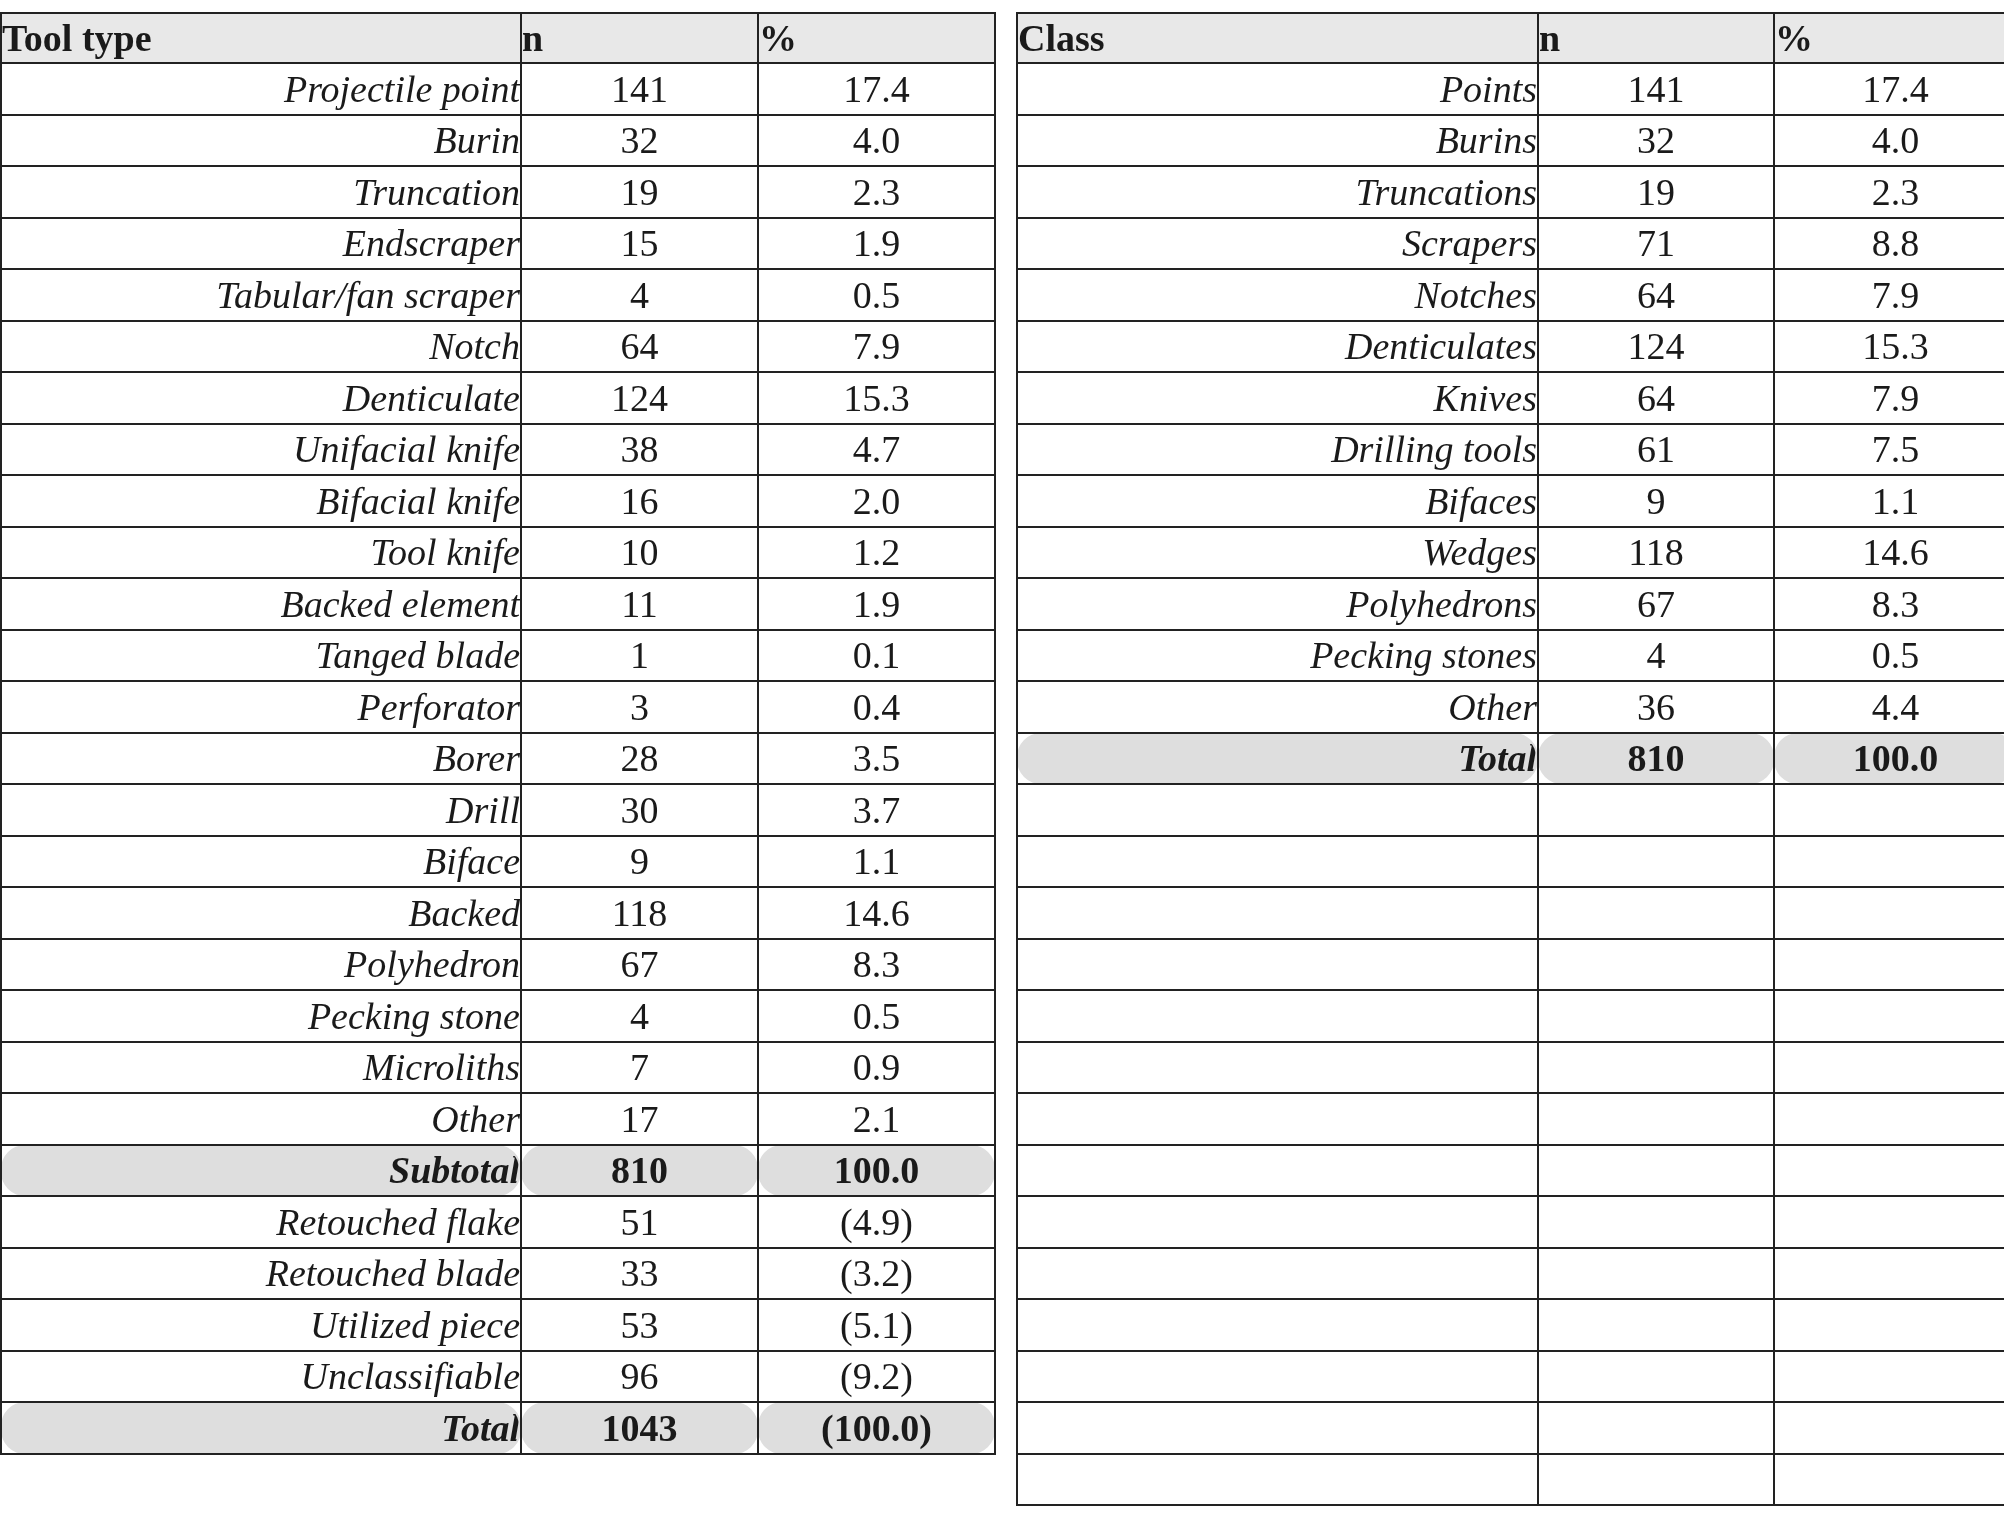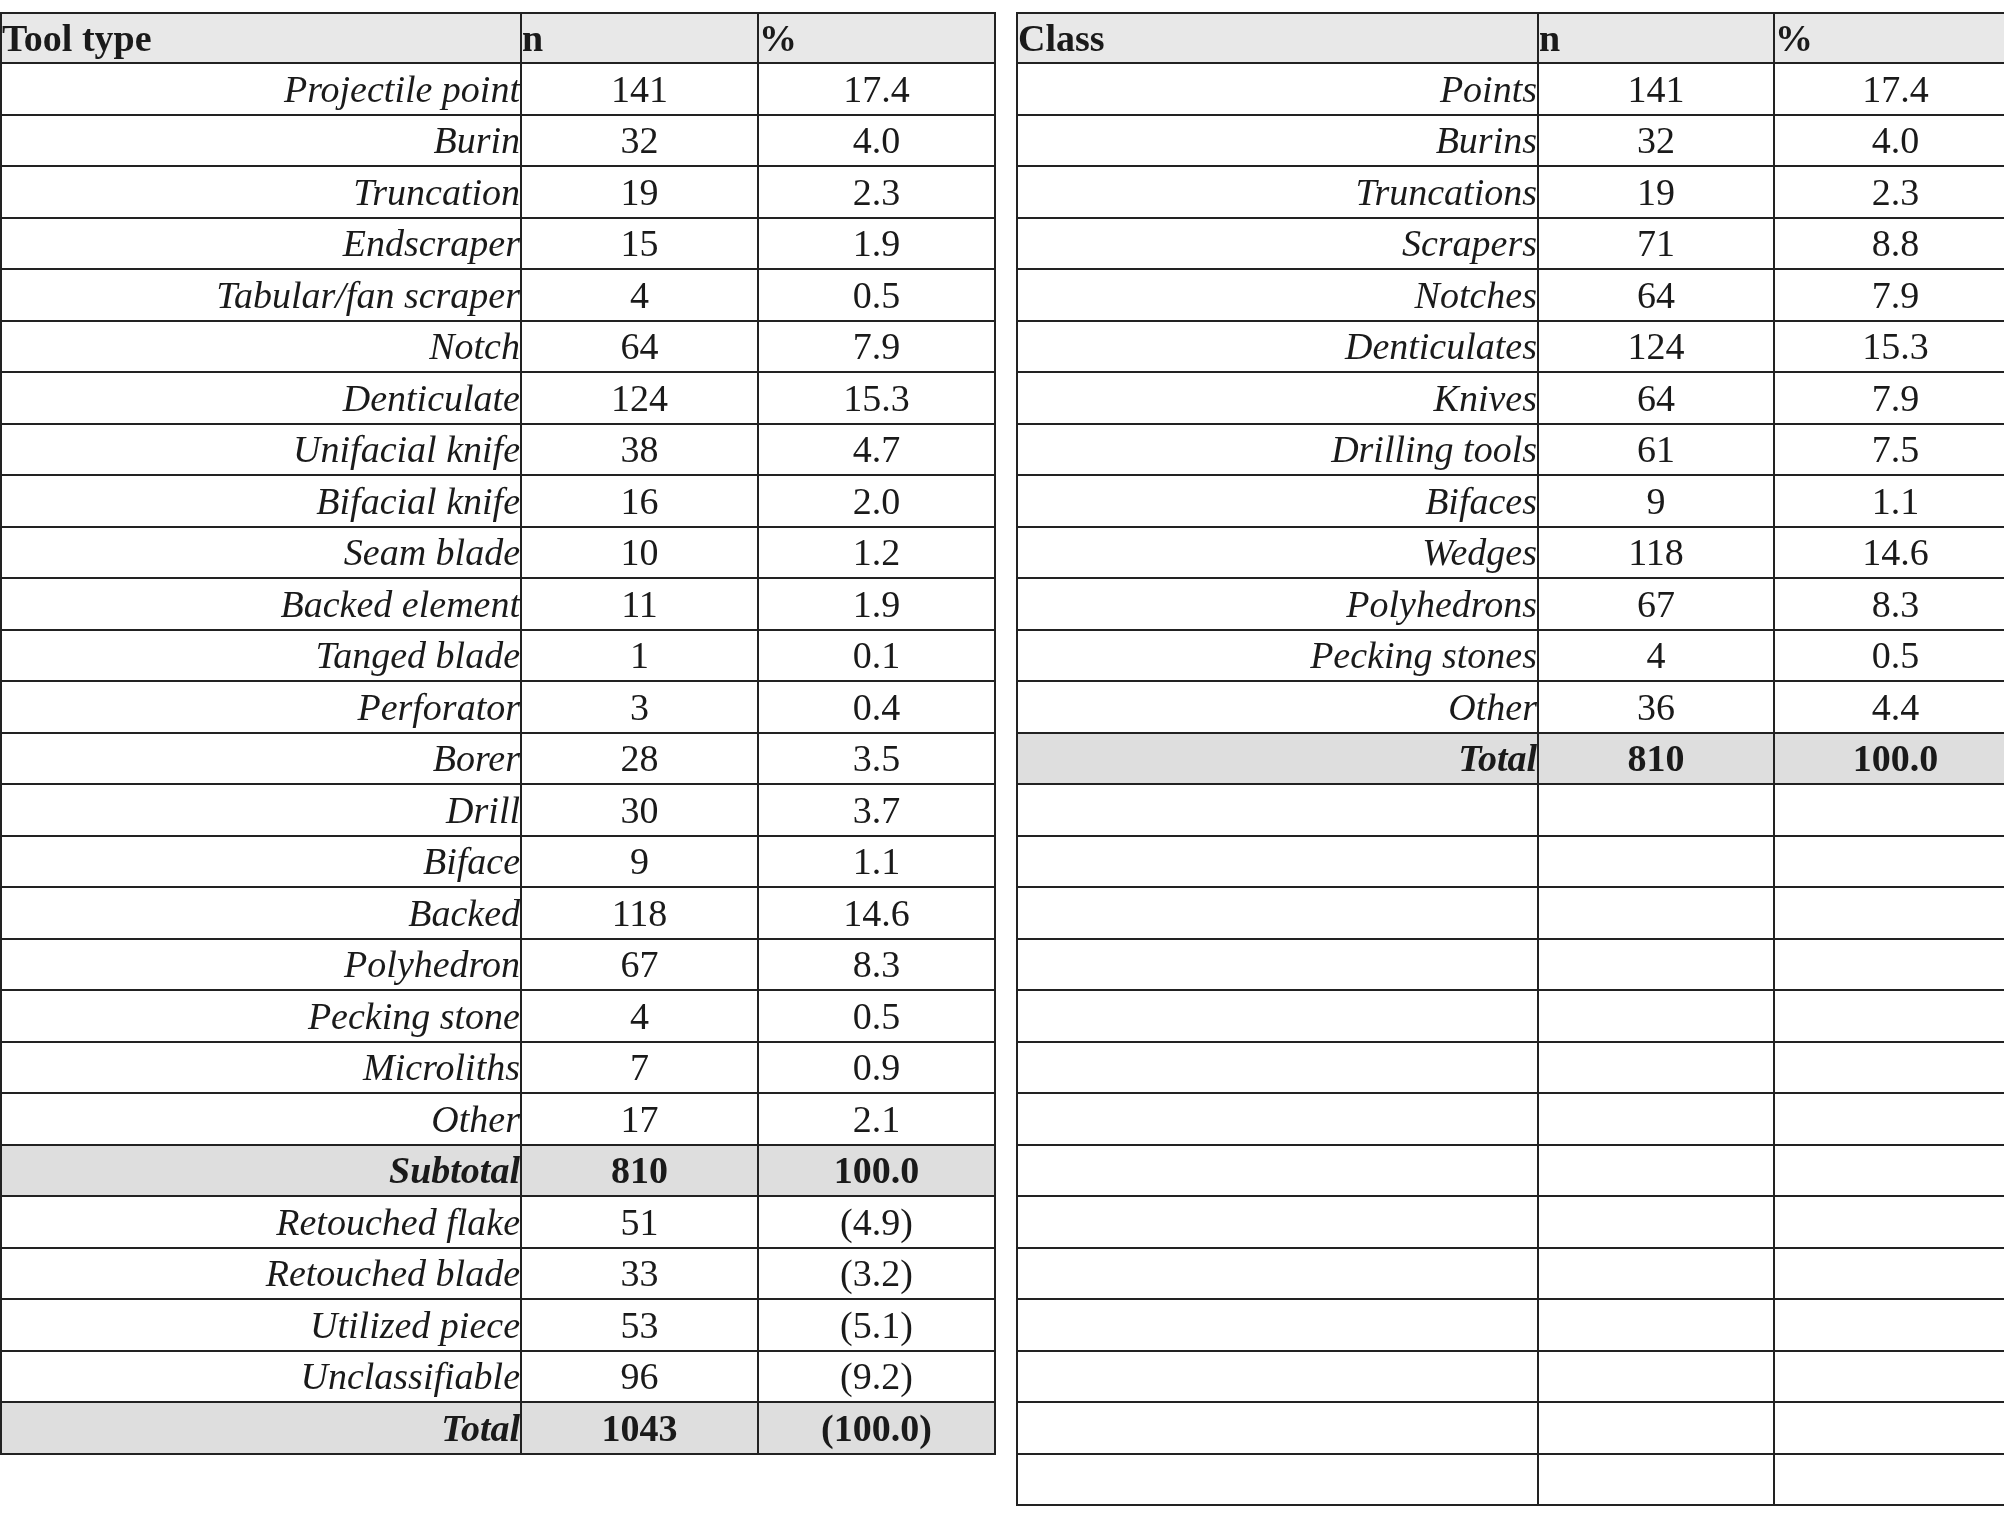--- a/index.html
+++ b/index.html
@@ -6,21 +6,21 @@
   body { width: 2004px; height: 1529px; overflow: hidden; position: relative;
          font-family: "Liberation Serif", "DejaVu Serif", serif; color: #1a1a1a; }
   table { border-collapse: collapse; position: absolute; top: 12px; table-layout: fixed; }
   #left-table { left: 0; width: 994px; }
   #right-table { left: 1016px; width: 1000px; }
   td, th { border: 2.5px solid #222; height: 49.5px; padding: 0; font-size: 38px;
            line-height: 1; white-space: nowrap; overflow: hidden; }
   th { background: #e8e8e8; font-weight: bold; text-align: left; height: 48px; }
   td.label { text-align: right; padding-left: 12px; font-style: italic; }
   td.num { text-align: center; }
-  tr.bold td { font-weight: bold; background: #dedede; }
+  tr.bold td { font-weight: bold; background: #dedede; border-radius: 24px; }
   col.c1 { width: 520px; } col.c2 { width: 237px; } col.c3 { width: 237px; }
   col.r1 { width: 521px; } col.r2 { width: 236px; } col.r3 { width: 243px; }
 </style>
 </head>
 <body>
 
 <table id="left-table">
   <colgroup>
       <col class="c1">
       <col class="c2">
@@ -73,21 +73,21 @@
         <td class="label">Unifacial knife</td>
         <td class="num">38</td>
         <td class="num">4.7</td>
       </tr>
       <tr>
         <td class="label">Bifacial knife</td>
         <td class="num">16</td>
         <td class="num">2.0</td>
       </tr>
       <tr>
-        <td class="label">Seam blade</td>
+        <td class="label">Tool knife</td>
         <td class="num">10</td>
         <td class="num">1.2</td>
       </tr>
       <tr>
         <td class="label">Backed element</td>
         <td class="num">11</td>
         <td class="num">1.9</td>
       </tr>
       <tr>
         <td class="label">Tanged blade</td>

